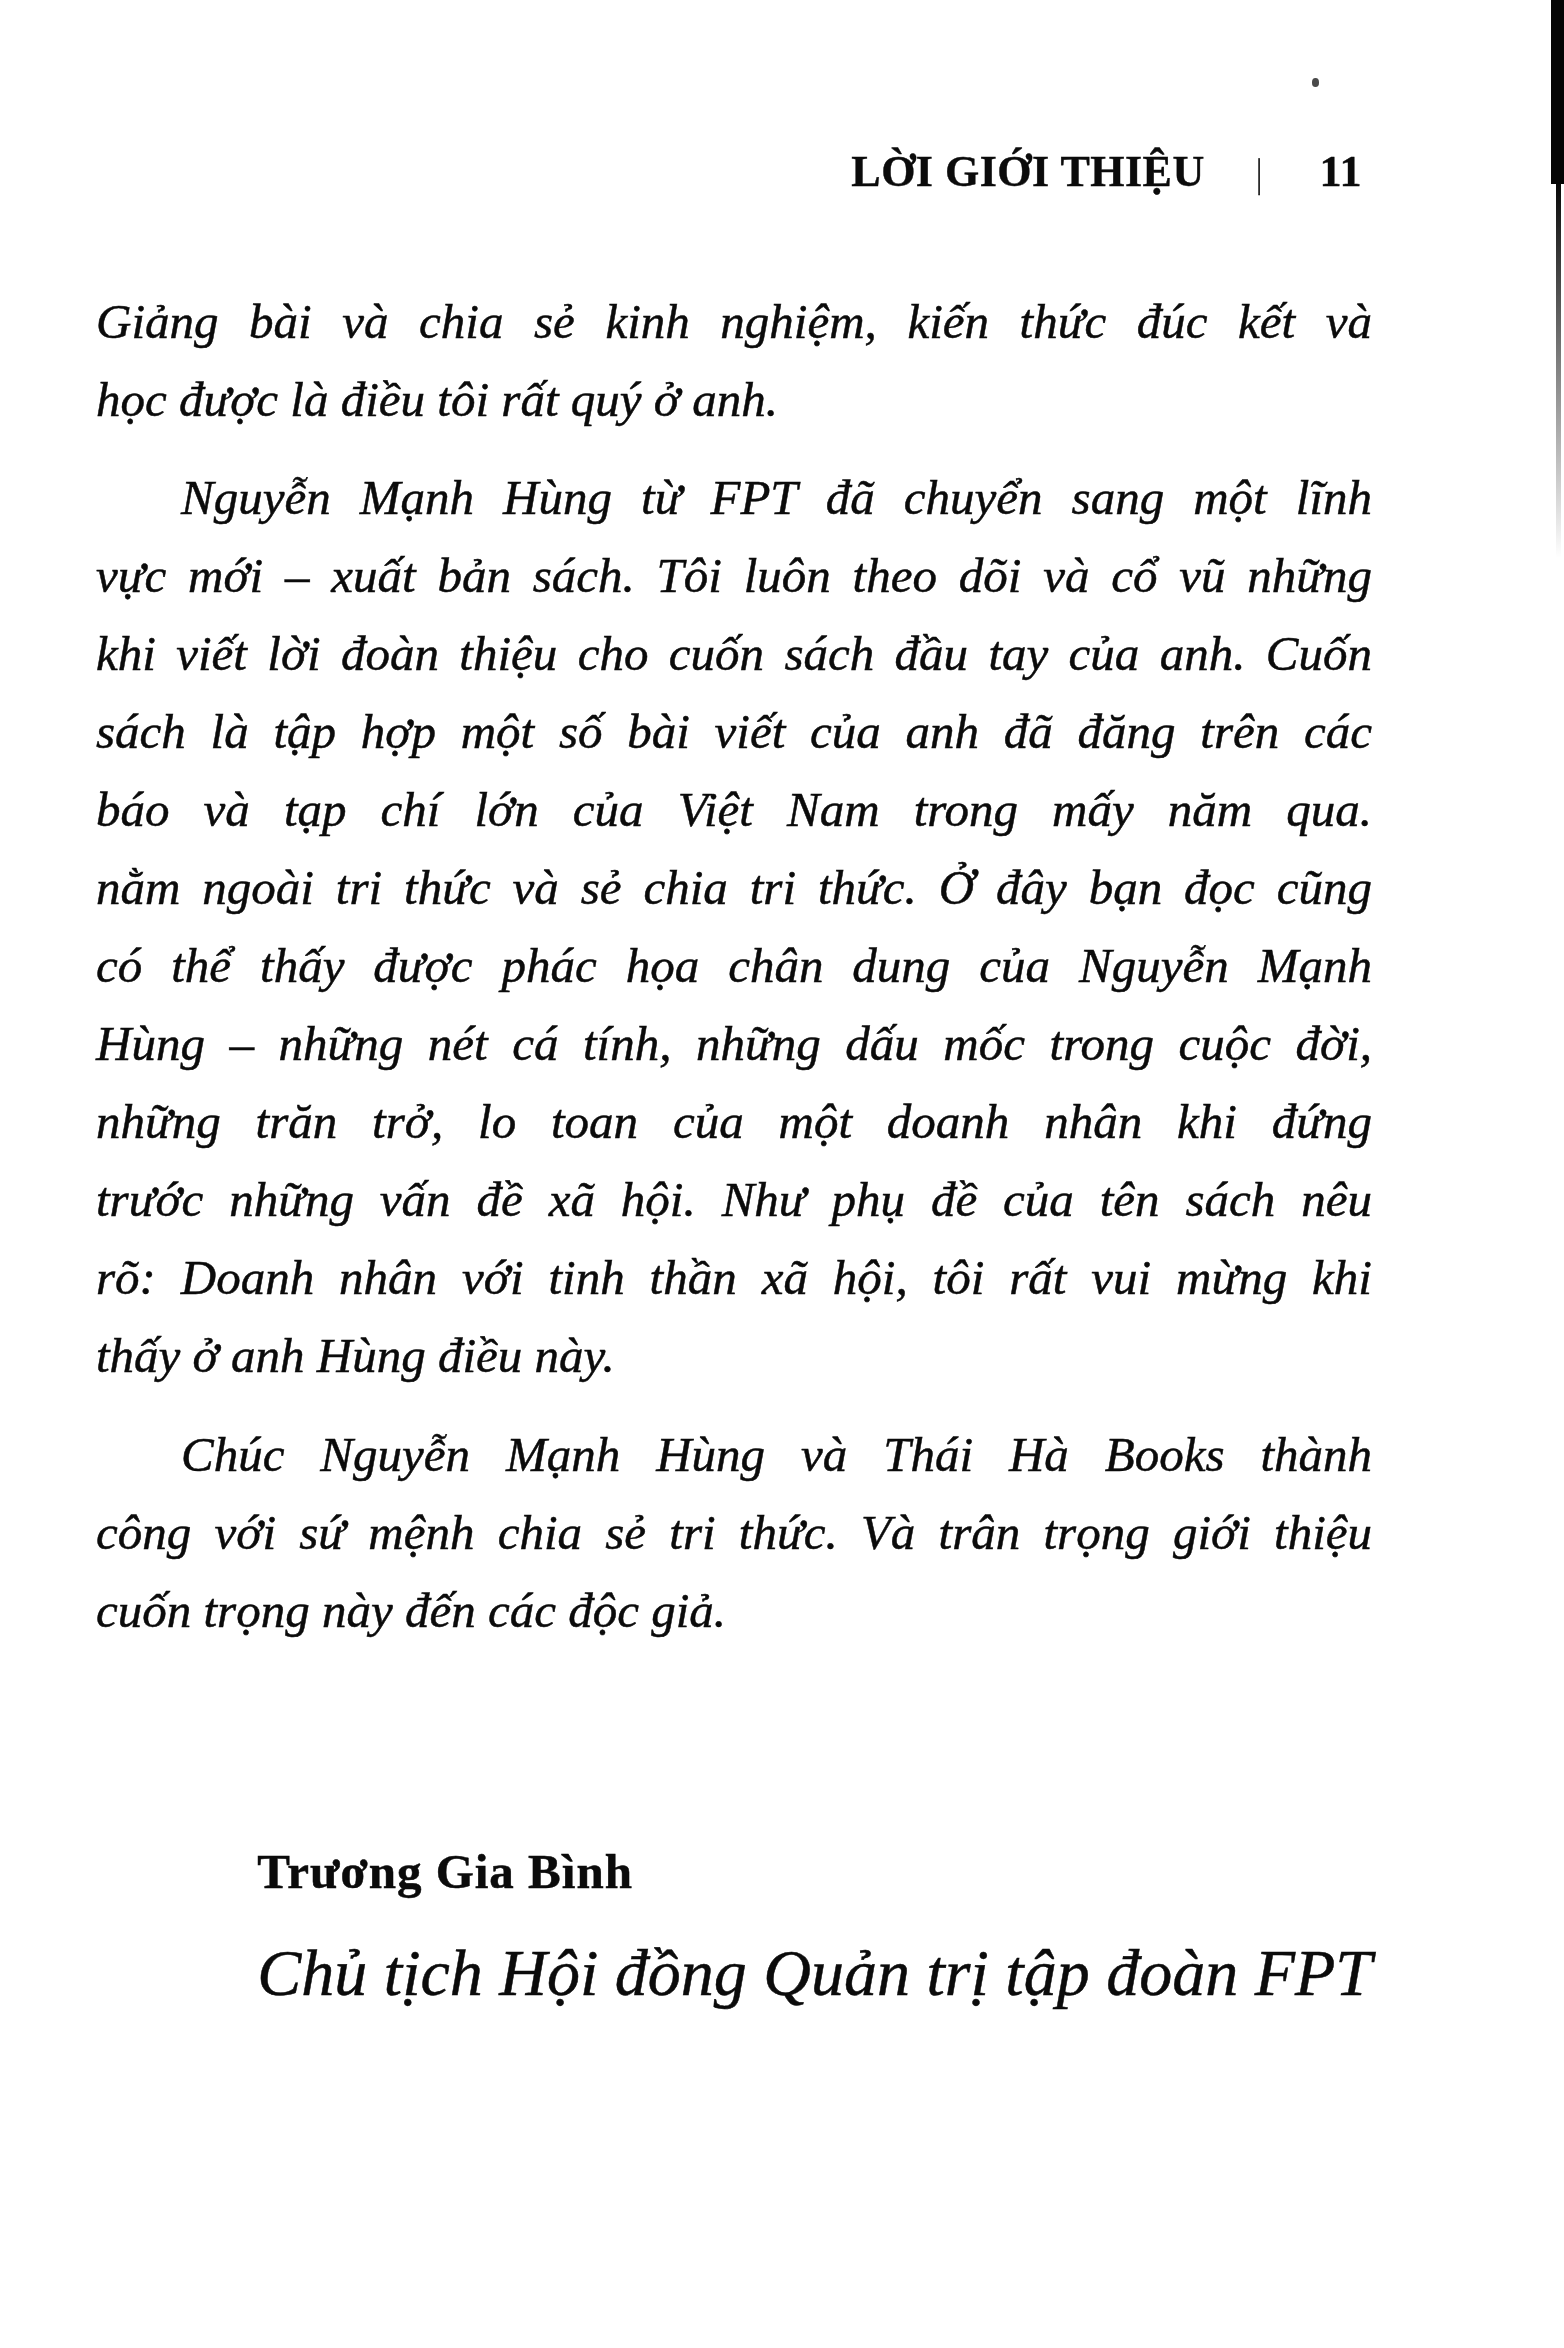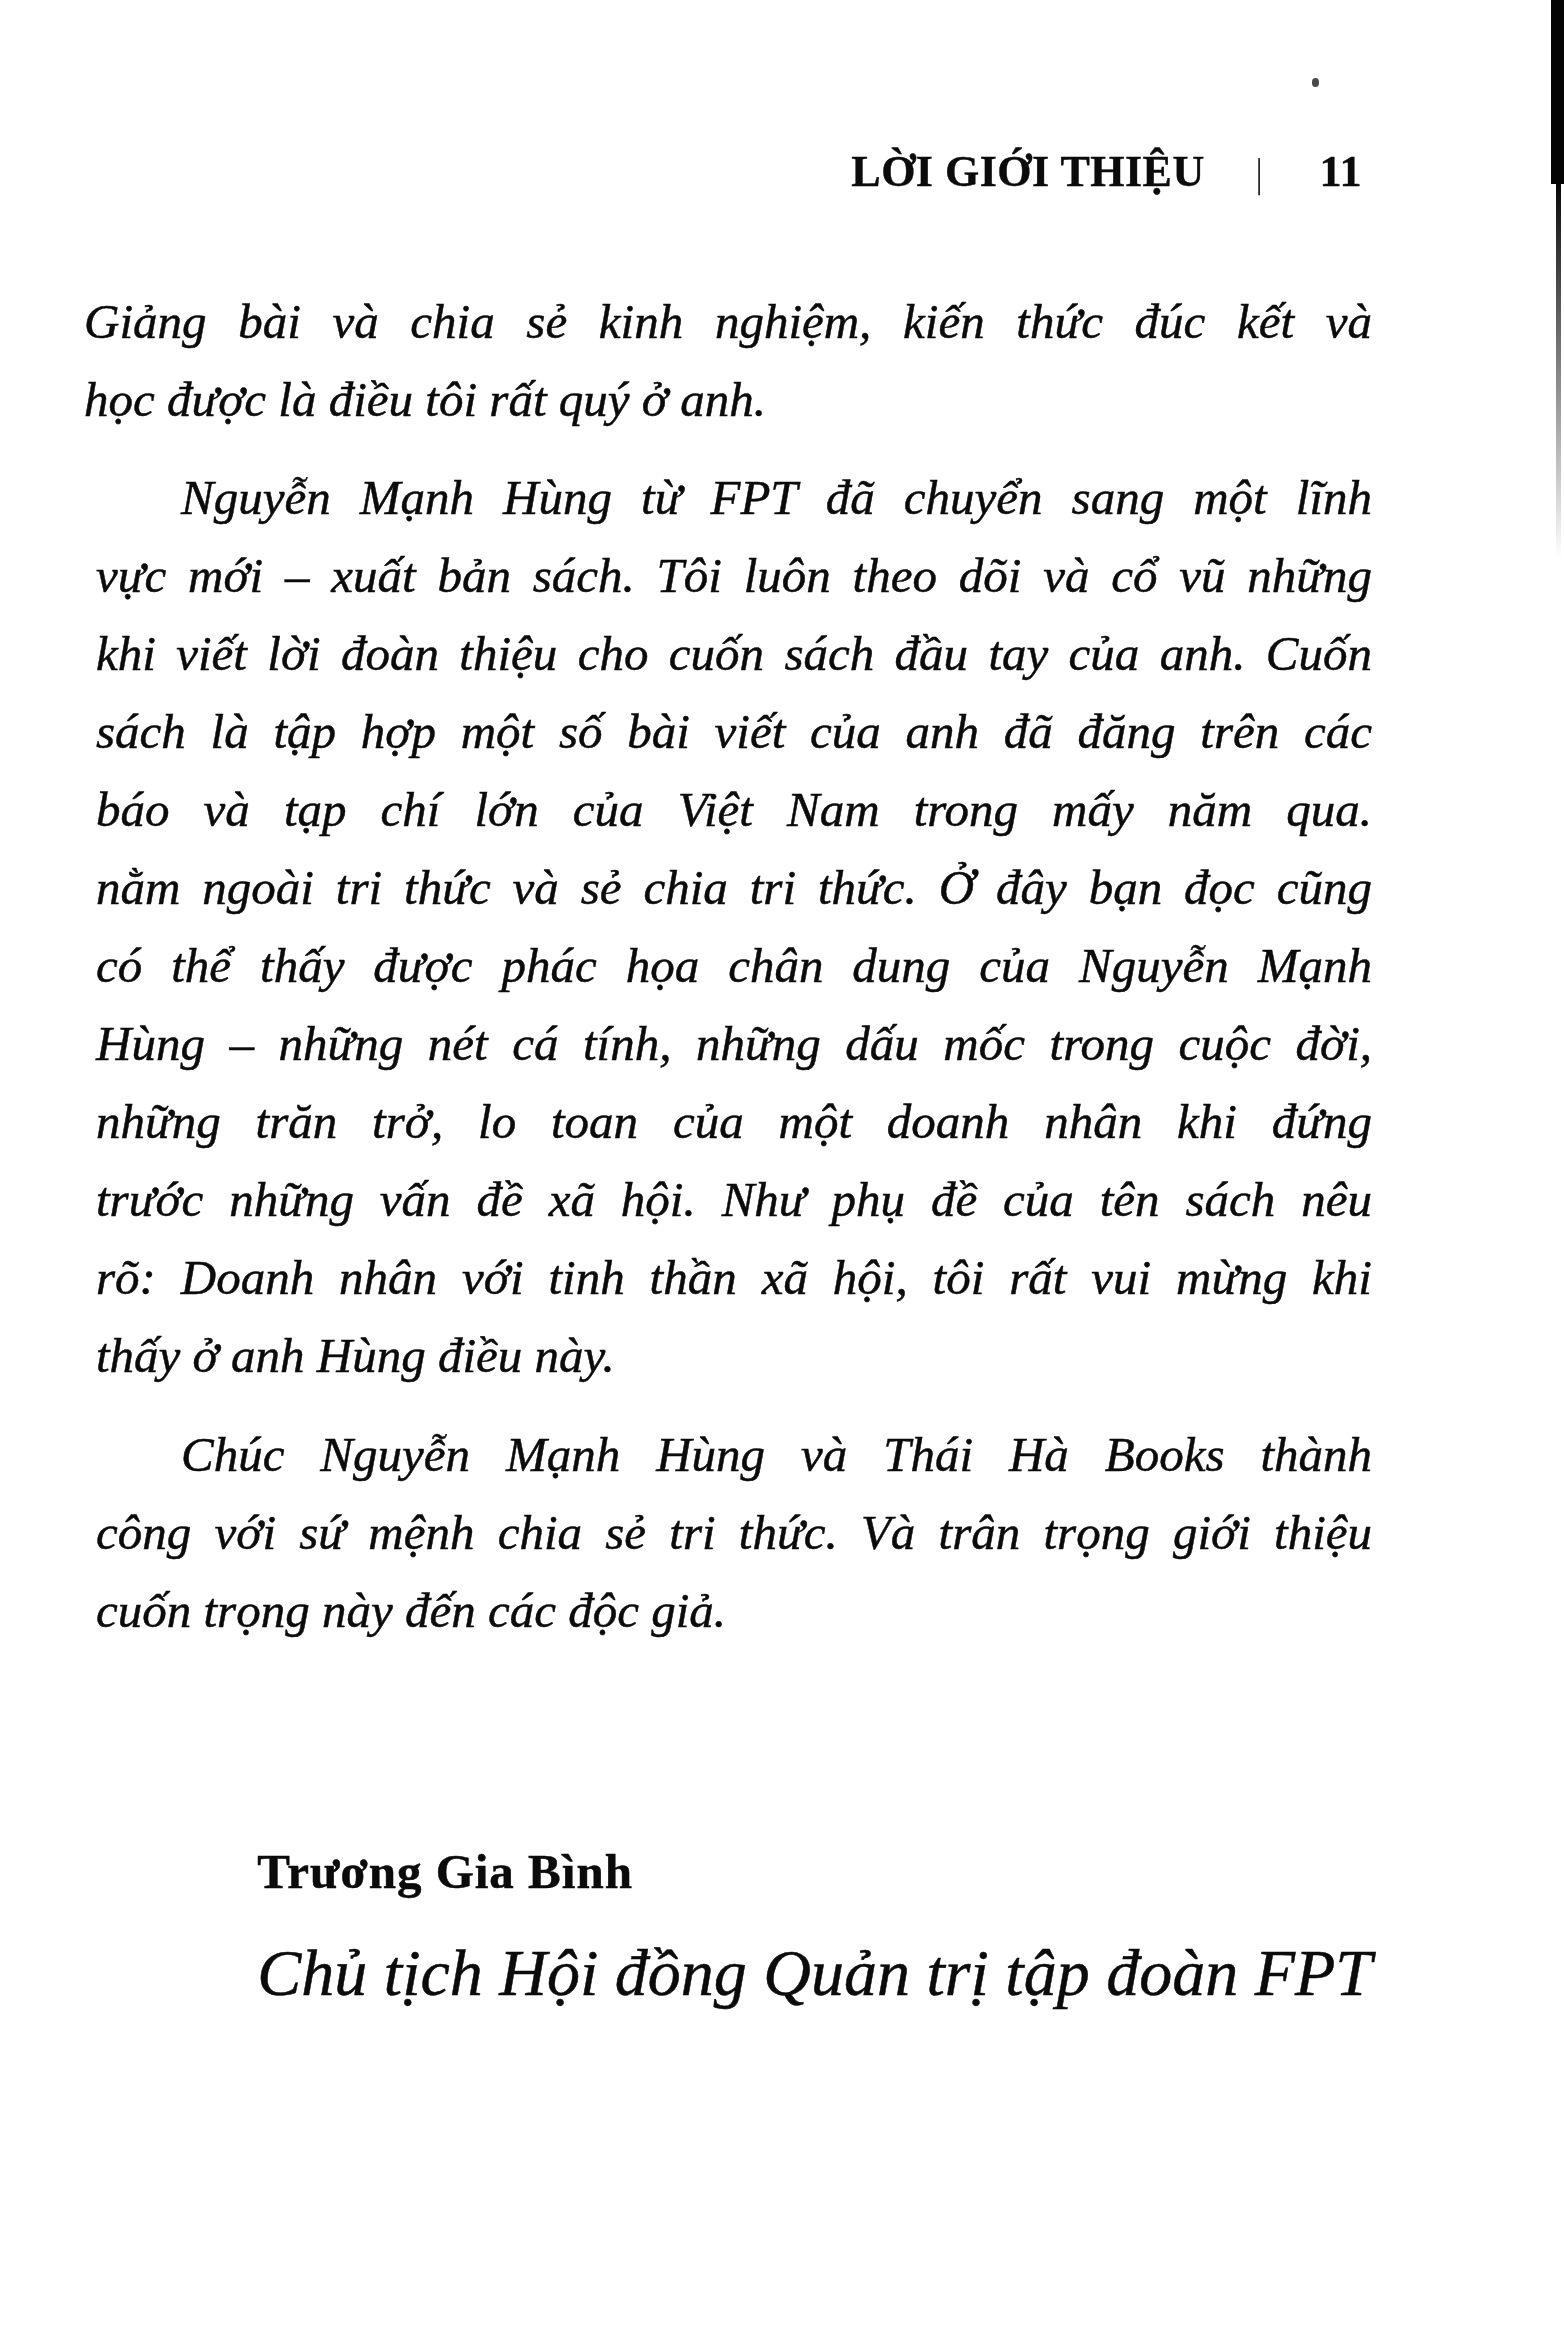--- a/index.html
+++ b/index.html
@@ -36,27 +36,27 @@
     margin: 0 56px 0 50px;
     font-weight: normal;
     font-size: 41px;
     transform: scaleX(0.7);
   }
 
   
   .body-text {
     position: absolute;
     top: 283px;
-    left: 84px;
+    left: 96px;
     right: 192px;
     font-size: 49px;
     line-height: 78px;
     -webkit-text-stroke: 0.5px #0b0b0b;
   }
-  .paragraph + .paragraph { margin-top: 20.4px; margin-left: 12px; }
+  .paragraph + .paragraph { margin-top: 20.4px; }
   .line {
     text-align: justify;
     text-align-last: justify;
   }
   .line.last { text-align-last: left; }
   .line.first { padding-left: 85px; }
   .ital  { font-style: italic; }
   .roman { font-style: normal; }
 
   

